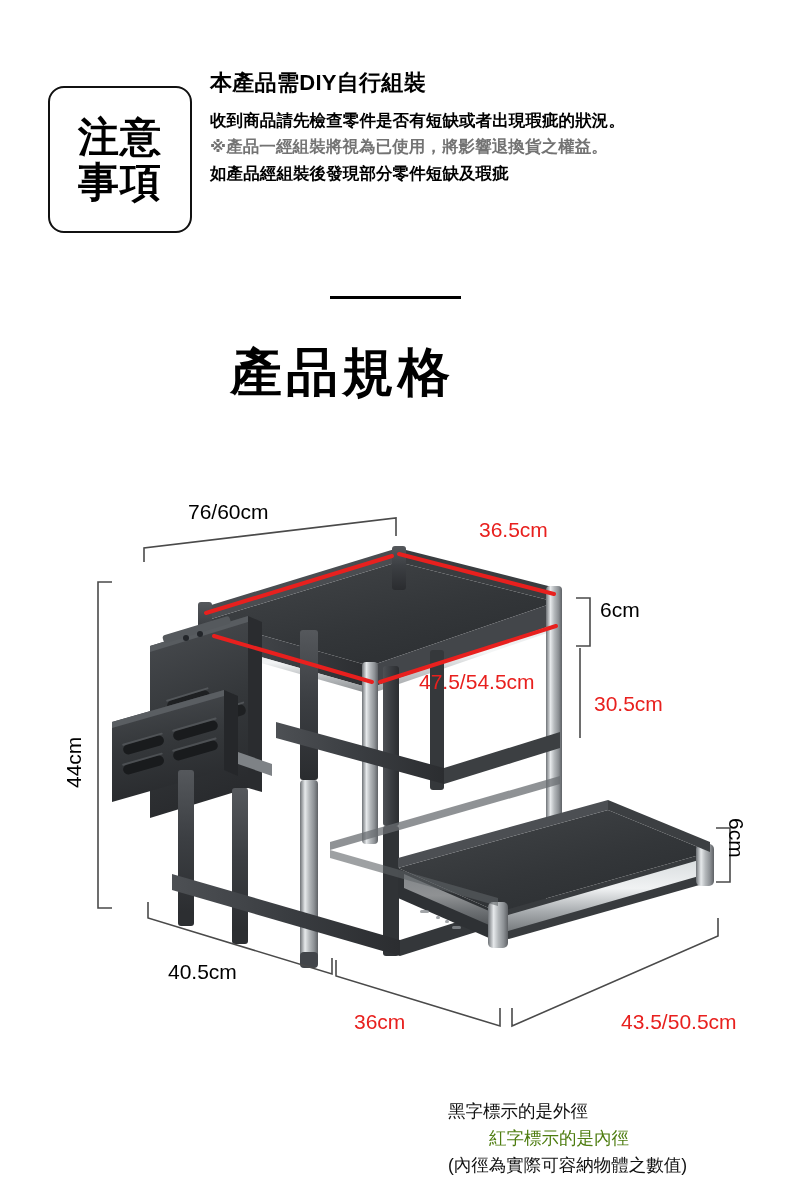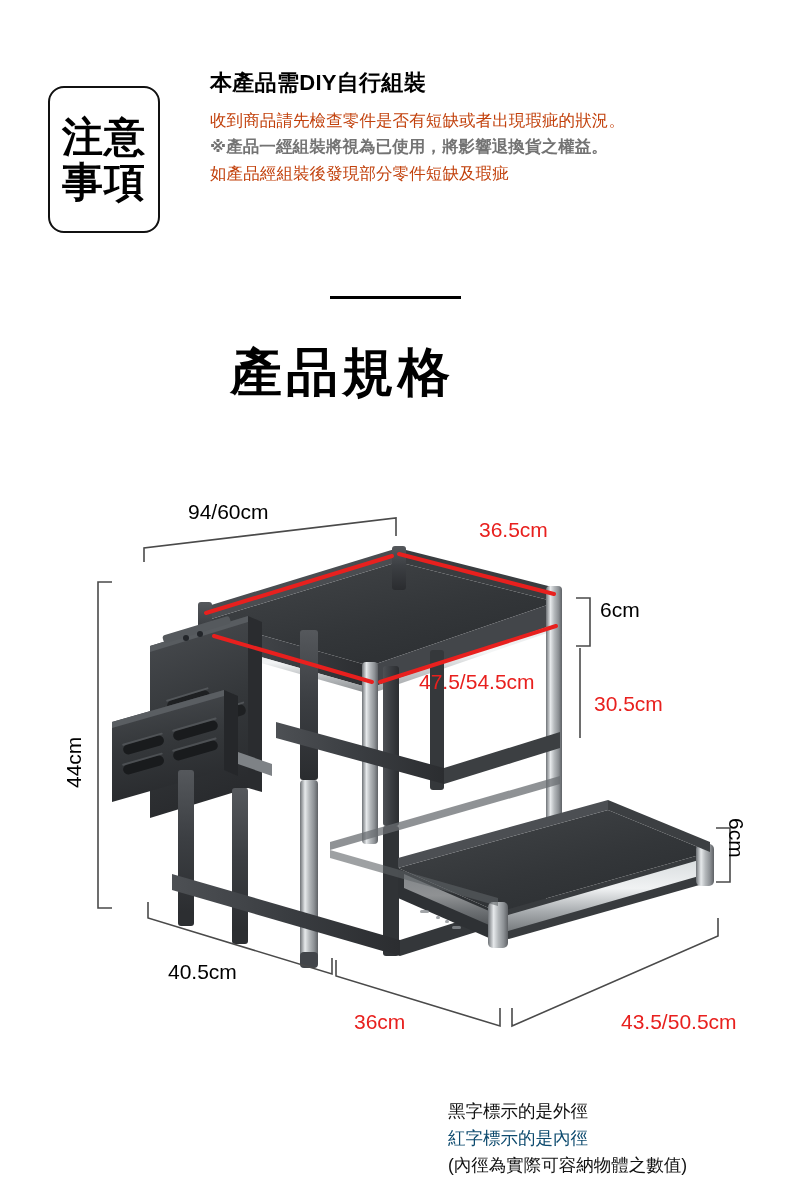--- a/index.html
+++ b/index.html
@@ -22,21 +22,21 @@
   
   #notice-section {
     position: absolute;
     left: 0; top: 0;
     width: 800px; height: 270px;
   }
 
   #notice-badge {
     position: absolute;
     left: 48px; top: 86px;
-    width: 112px; height: 147px;
+    width: 144px; height: 147px;
     border: 2px solid #111111;
     border-radius: 16px;
     display: flex;
     flex-direction: column;
     align-items: center;
     justify-content: center;
     background: #ffffff;
   }
   #notice-badge .bline {
     font-size: 41px;
@@ -55,23 +55,24 @@
     font-size: 22px;
     font-weight: 700;
     color: #000000;
     line-height: 1.35;
     margin-bottom: 9px;
     letter-spacing: .3px;
   }
   .notice-line {
     font-size: 16.5px;
     line-height: 1.62;
-    color: #c2410c;
+    color: #000000;
     letter-spacing: .1px;
     white-space: nowrap;
+    font-weight: bold;
   }
   .notice-line.red { color: #737373; font-weight: 700; }
 
   
   #divider {
     position: absolute;
     left: 330px; top: 296px;
     width: 131px; height: 3px;
     background: #000000;
   }
@@ -116,21 +117,21 @@
     white-space: nowrap;
   }
   #footer-right {
     position: absolute;
     left: 448px; top: 1098px;
     font-size: 17.5px;
     line-height: 1.55;
     color: #111111;
     white-space: nowrap;
   }
-  #footer-right .red { color: #0c4a6e; }
+  #footer-right .red { color: #4d7c0f; margin-left: 41px; }
 </style>
 </head>
 <body>
 
 <div id="page">
 
   <div id="notice-section">
 
     <div id="notice-badge">
       <div class="bline">注意</div>
@@ -315,21 +316,21 @@
         <path d="M 716,358 L 730,358 L 730,412 L 716,412"></path>
 
         <path d="M 148,432 L 148,448 L 332,504 L 332,488"></path>
 
         <path d="M 336,490 L 336,506 L 500,556 L 500,538"></path>
 
         <path d="M 512,538 L 512,556 L 718,466 L 718,448"></path>
       </g>
     </svg>
 
-    <div class="dimlabel" style="left:188px; top:30px;">94/60cm</div>
+    <div class="dimlabel" style="left:188px; top:30px;">76/60cm</div>
 
     <div class="dimlabel red" style="left:473px; top:48px;margin-left:6px;">36.5cm</div>
 
     <div class="dimlabel" style="left:600px; top:128px;">6cm</div>
 
     <div class="dimlabel red" style="left:419px; top:200px;">47.5/54.5cm</div>
 
     <div class="dimlabel red" style="left:594px; top:222px;">30.5cm</div>
 
     <div class="dimlabel rot-ccw" style="left:62px; top:318px;">44cm</div>

